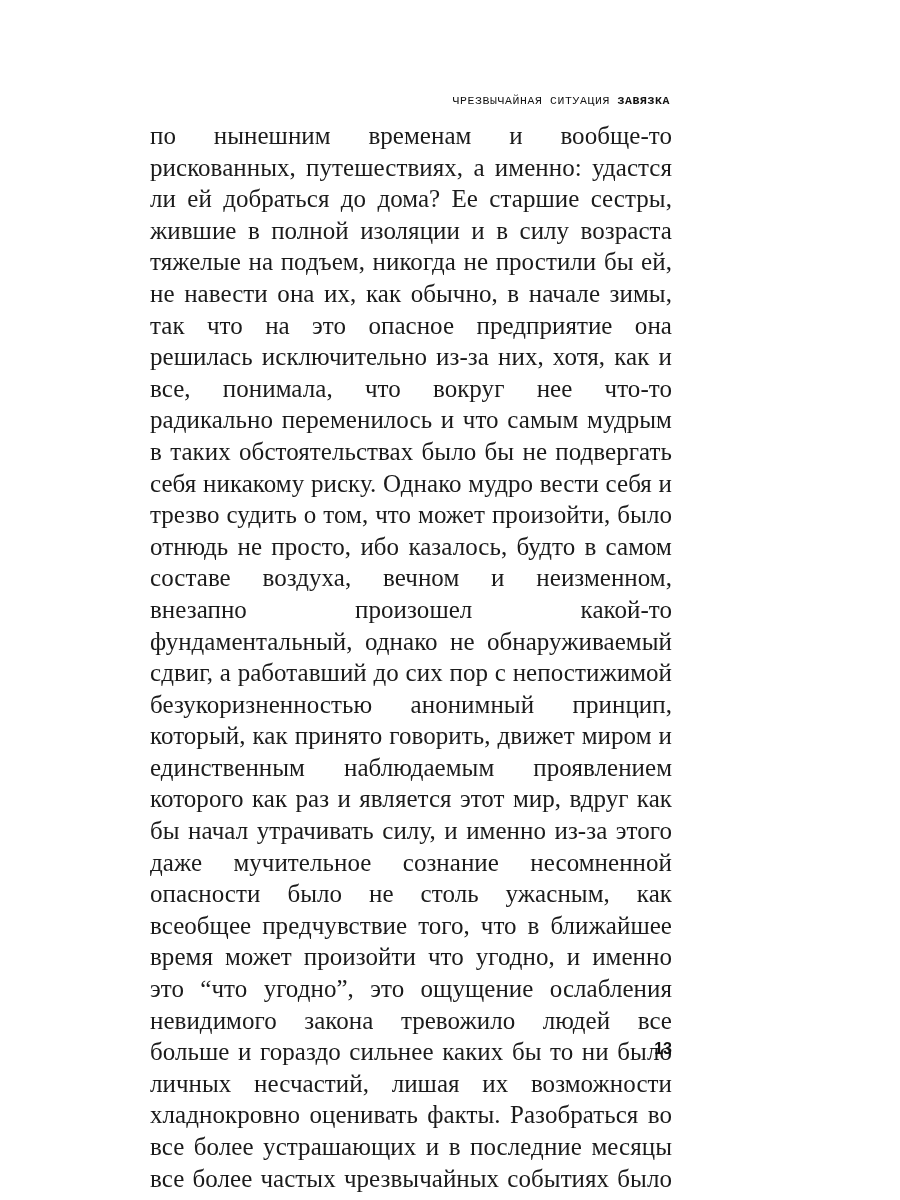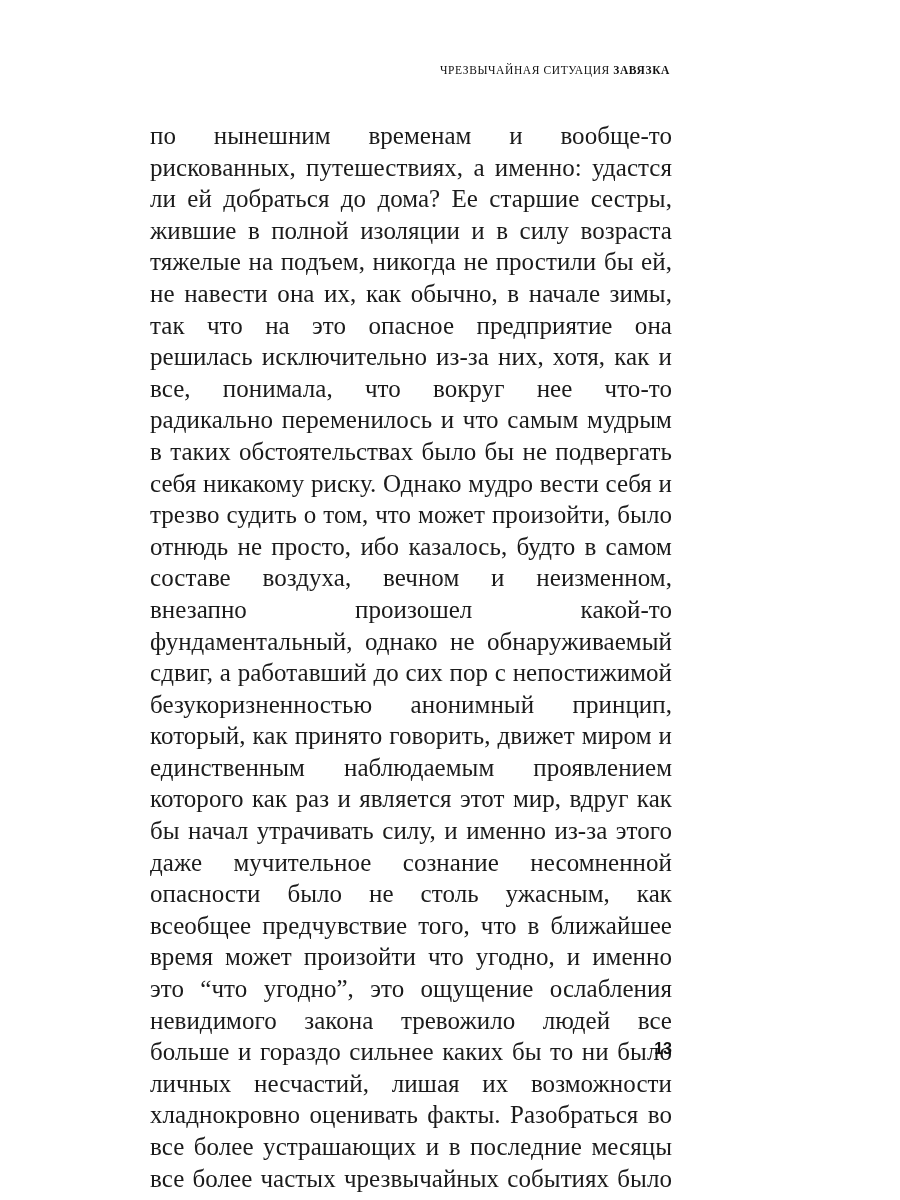--- a/index.html
+++ b/index.html
@@ -19,25 +19,25 @@
     position: relative;
     width: 900px;
     height: 1200px;
     background: #ffffff;
     box-sizing: border-box;
   }
 
   
   .running-head {
     position: absolute;
-    top: 64px;
+    top: 94px;
     left: 150px;
     width: 520px;
     text-align: right;
-    font-family: Liberation Serif, serif;
+    font-family: Liberation Mono, monospace;
     font-size: 11.5px;
     letter-spacing: 0.6px;
     color: #111111;
     white-space: nowrap;
   }
   .running-head .rh-normal {
     font-weight: 400;
   }
   .running-head .rh-bold {
     font-weight: 700;

